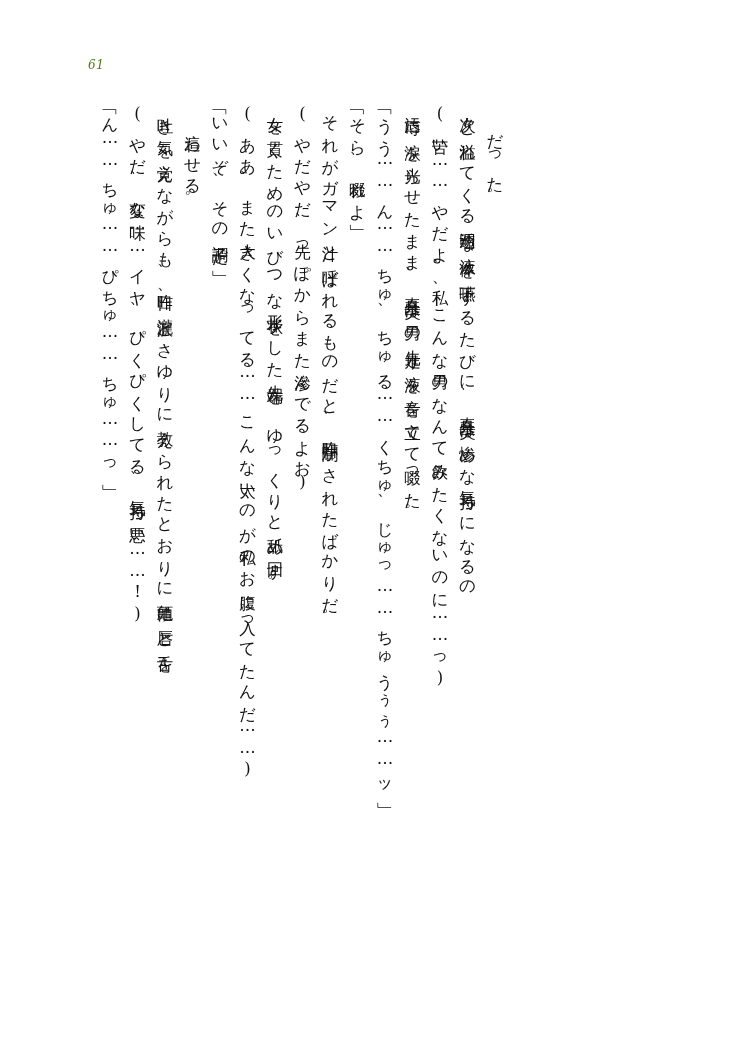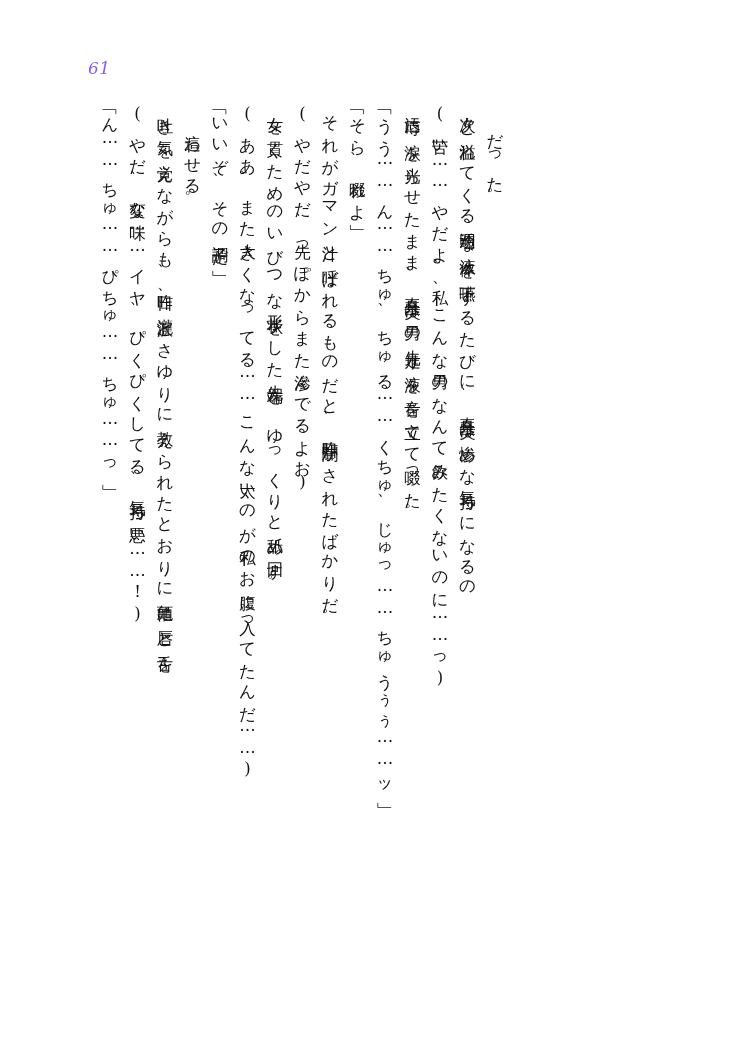--- a/index.html
+++ b/index.html
@@ -19,22 +19,22 @@
     width: 736px;
     height: 1044px;
     background: #ffffff;
   }
   .page-number {
     position: absolute;
     top: 58px;
     left: 88px;
     font-family: "DejaVu Serif", "Liberation Serif", serif;
     font-style: italic;
-    font-size: 17px;
-    color: #8b5cf6;
+    font-size: 12px;
+    color: #4d7c0f;
     letter-spacing: 0.5px;
   }
   .text-block {
     position: absolute;
     top: 104px;
     right: 86px;
     height: 880px;
     width: 560px;
     display: flex;
     flex-direction: row;

